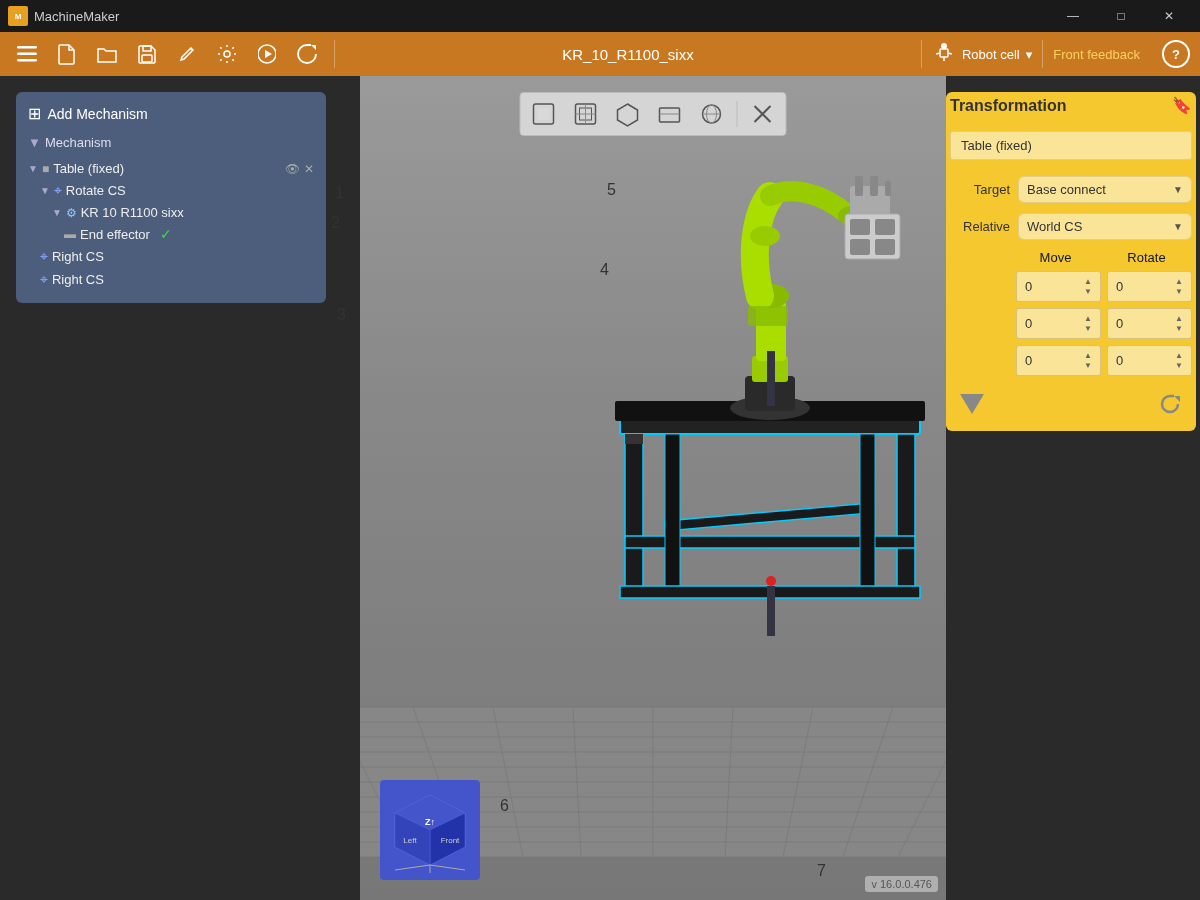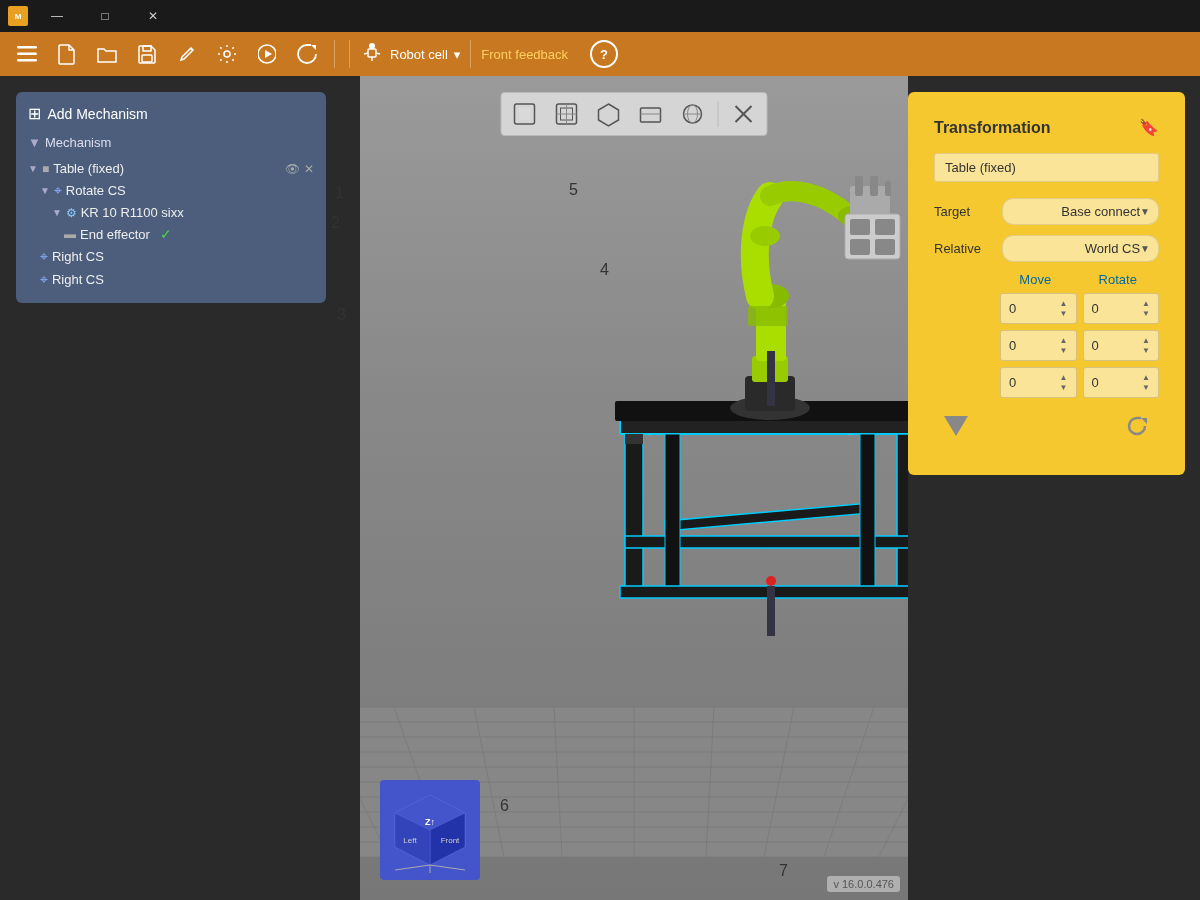--- a/index.html
+++ b/index.html
@@ -118,55 +118,55 @@
       position: absolute;
       bottom: 20px; left: 20px;
       width: 100px; height: 100px;
       background: #4455cc;
       border-radius: 4px;
       display: flex; align-items: center; justify-content: center;
     }
 
     
     #transform-panel {
-      width: 277px;
+      width: 250px;
       background: #f5c830;
-      margin: 16px 15px 0 0;
+      margin: 16px 4px 0 0;
       border-radius: 6px;
-      padding: 26px;
+      padding: 4px;
       flex-shrink: 0;
       height: fit-content;
     }
     .tf-title { font-size: 16px; font-weight: 600; color: #333; margin-bottom: 16px; display: flex; align-items: center; justify-content: space-between; }
     .tf-bookmark { font-size: 16px; color: #888; }
     .tf-object-name {
       background: rgba(255,255,255,0.5);
       border: 1px solid rgba(0,0,0,0.1);
       border-radius: 3px;
       padding: 6px 10px;
       color: #333;
       font-size: 13px;
       margin-bottom: 16px;
     }
     .tf-row { display: flex; align-items: center; margin-bottom: 10px; gap: 8px; }
-    .tf-label { color: #333; font-size: 13px; width: 60px; flex-shrink: 0; }
+    .tf-label { color: #333; font-size: 13px; width: 60px; flex-shrink: 0; text-align: right; }
     .tf-select {
       flex: 1;
       background: rgba(255,255,255,0.5);
       border: 1px solid rgba(0,0,0,0.1);
-      border-radius: 11px;
+      border-radius: 6px;
       padding: 5px 8px;
       font-size: 13px;
       color: #333;
-      display: flex; align-items: center; justify-content: flex-end;
+      display: flex; align-items: center; justify-content: space-between;
       cursor: pointer;
     }
     .tf-select-arrow { font-size: 10px; color: #555; }
     .tf-col-headers { display: flex; margin-bottom: 6px; }
-    .tf-col-header { flex: 1; text-align: center; font-size: 13px; color: #0369a1; font-weight: 500; }
+    .tf-col-header { flex: 1; text-align: center; font-size: 13px; color: #0f172a; font-weight: 500; }
     .tf-input-row { display: flex; gap: 6px; margin-bottom: 6px; }
     .tf-input {
       flex: 1;
       background: rgba(255,255,255,0.5);
       border: 1px solid rgba(0,0,0,0.15);
       border-radius: 3px;
       padding: 5px 8px;
       font-size: 13px;
       color: #333;
       display: flex; align-items: center; justify-content: space-between;
@@ -195,20 +195,21 @@
 </head>
 <body>
 
 <div id="titlebar">
   <div class="app-icon">
     <svg width="16" height="16" viewBox="0 0 16 16">
         <rect x="1" y="1" width="14" height="14" rx="2" fill="#e8a020"></rect>
         <text x="8" y="11" text-anchor="middle" fill="white" font-size="8" font-weight="bold">M</text>
       </svg>
   </div>
+  <span class="app-title">MachineMaker</span>
   <div class="win-controls">
     <div class="win-btn">—</div>
     <div class="win-btn">□</div>
     <div class="win-btn close">✕</div>
   </div>
 </div>
 
 <div id="toolbar">
   <div class="tb-btn">
     <svg width="20" height="16" viewBox="0 0 20 16">
@@ -253,20 +254,21 @@
         <polygon points="7,6 14,10 7,14" fill="white"></polygon>
       </svg>
   </div>
   <div class="tb-btn">
     <svg width="22" height="22" viewBox="0 0 22 22">
         <path d="M20 11A9 9 0 1111 2h4" fill="none" stroke="white" stroke-width="1.8"></path>
         <polygon points="15,2 20,2 20,7" fill="white"></polygon>
       </svg>
   </div>
   <div class="tb-separator"></div>
+  <div class="tb-title">KR_10_R1100_sixx</div>
   <div class="tb-separator"></div>
   <div class="tb-robot-cell">
     <span>
       <svg width="24" height="22" viewBox="0 0 24 22">
           <circle cx="12" cy="4" r="3" fill="white"></circle>
           <rect x="8" y="7" width="8" height="8" rx="1" fill="none" stroke="white" stroke-width="1.5"></rect>
           <line x1="12" y1="15" x2="12" y2="19" stroke="white" stroke-width="1.5"></line>
           <line x1="4" y1="12" x2="8" y2="11" stroke="white" stroke-width="1.5"></line>
           <line x1="20" y1="12" x2="16" y2="11" stroke="white" stroke-width="1.5"></line>
         </svg>

